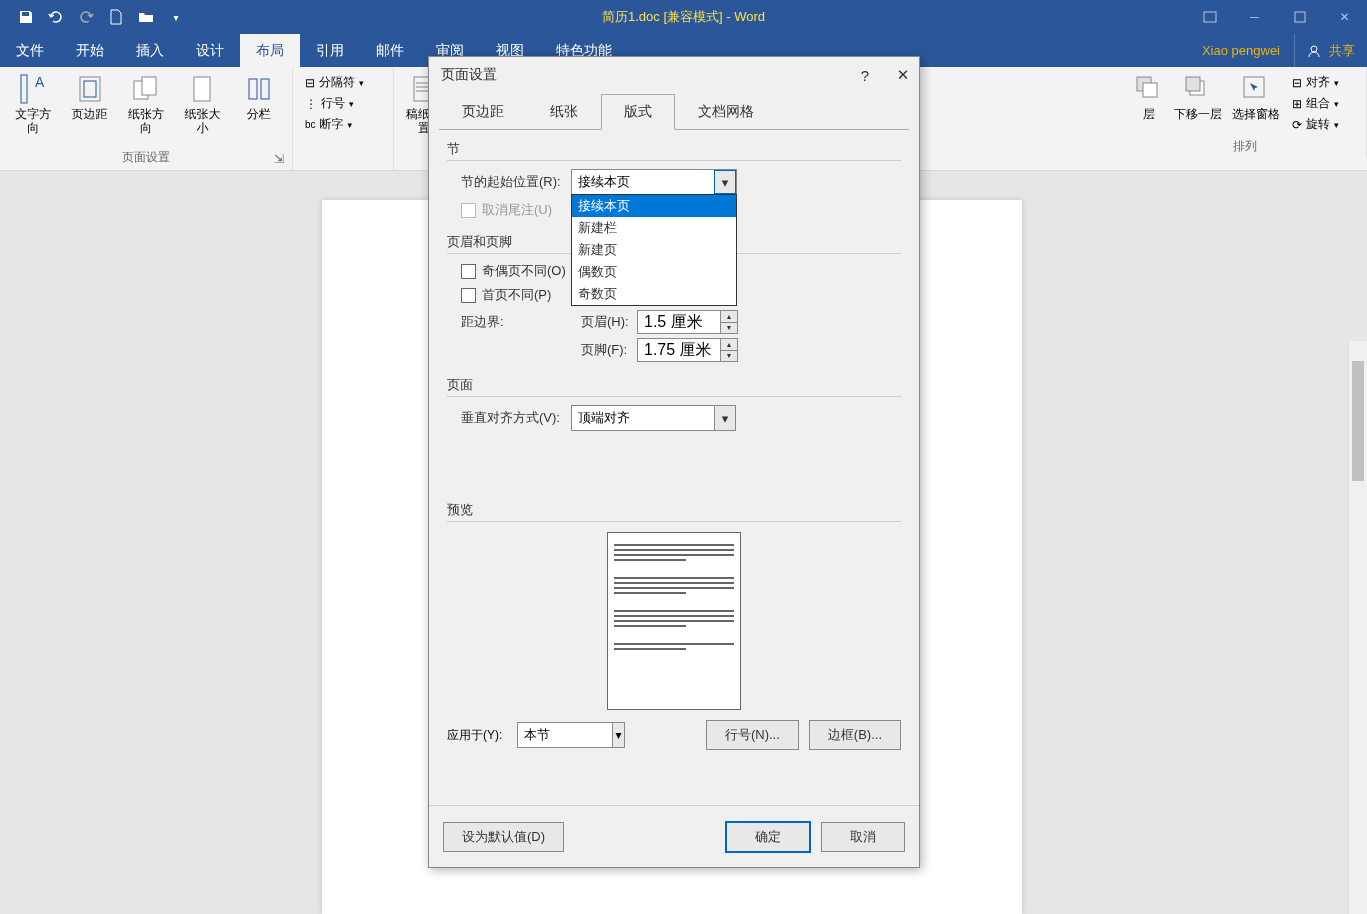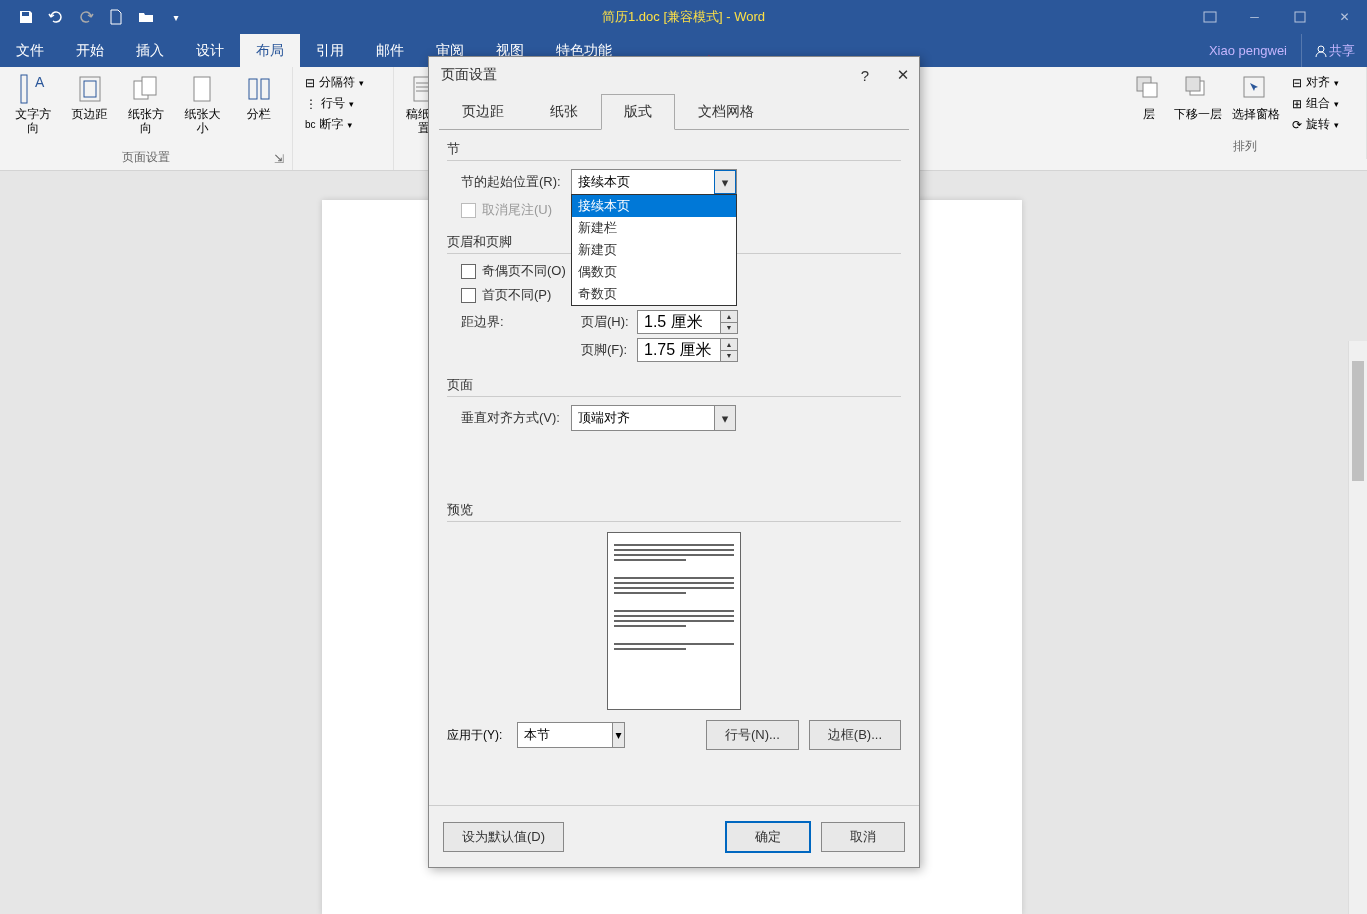--- a/index.html
+++ b/index.html
@@ -5,22 +5,22 @@
 body{margin:0;font-family:"Microsoft YaHei","Segoe UI",sans-serif;font-size:12px;background:#e6e6e6;overflow:hidden;width:1367px;height:914px;position:relative}
 .title-bar{height:34px;background:#2b579a;display:flex;align-items:center;color:#fff;position:relative}
 .qat{display:flex;align-items:center;gap:14px;padding-left:18px}
 .qat-icon{width:16px;height:16px;display:flex;align-items:center;justify-content:center;color:#fff}
 .title-text{position:absolute;left:50%;transform:translateX(-50%);font-size:13px;color:#fde047}
 .win-controls{position:absolute;right:0;display:flex}
 .win-btn{width:45px;height:34px;display:flex;align-items:center;justify-content:center;color:#b8c5dd}
 .ribbon-tabs{height:33px;background:#2b579a;display:flex;align-items:flex-end;position:relative}
 .rtab{padding:0 16px;height:33px;line-height:33px;color:#fff;font-size:14px}
 .rtab.active{background:#f3f3f3;color:#2b579a}
-.user-area{position:absolute;right:0;display:flex;align-items:center;height:33px;color:#c4b5fd;font-size:13px}
-.share-btn{display:flex;align-items:center;gap:1px;padding:0 12px;height:33px;border-left:1px solid rgba(255,255,255,.2)}
+.user-area{position:absolute;right:0;display:flex;align-items:center;height:33px;color:#eab308;font-size:13px}
+.share-btn{display:flex;align-items:center;gap:8px;padding:0 12px;height:33px;border-left:1px solid rgba(255,255,255,.2)}
 .ribbon{height:103px;background:#f3f3f3;border-bottom:1px solid #d4d4d4;display:flex;position:relative}
 .rgroup{display:flex;flex-direction:column;border-right:1px solid #e1e1e1;padding:4px 6px 2px}
 .rgroup-content{flex:1;display:flex;align-items:flex-start;gap:2px}
 .rgroup-label{text-align:center;font-size:12px;color:#666;padding:2px 0;position:relative}
 .rgroup-label .dlauncher{position:absolute;right:0;bottom:2px;width:14px;height:14px;color:#666}
 .big-btn{display:flex;flex-direction:column;align-items:center;padding:2px 4px;width:48px}
 .big-btn .icon{width:32px;height:32px;margin-bottom:2px}
 .big-btn .lbl{font-size:12px;text-align:center;line-height:14px}
 .small-items{display:flex;flex-direction:column;justify-content:flex-start;gap:2px;padding:2px}
 .small-item{display:flex;align-items:center;gap:4px;font-size:12px;padding:1px 4px}

